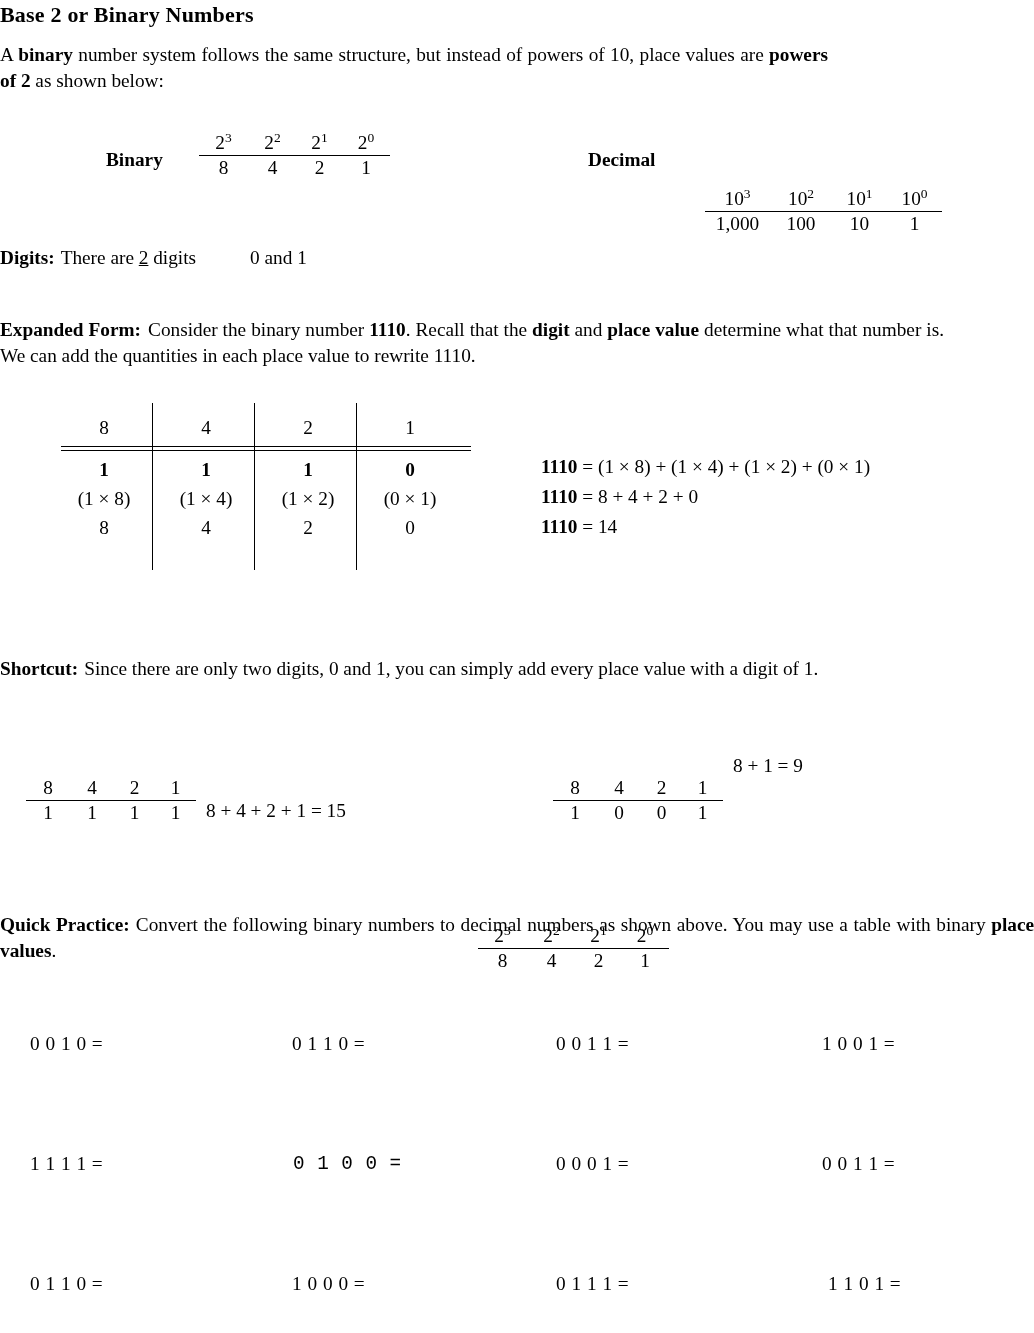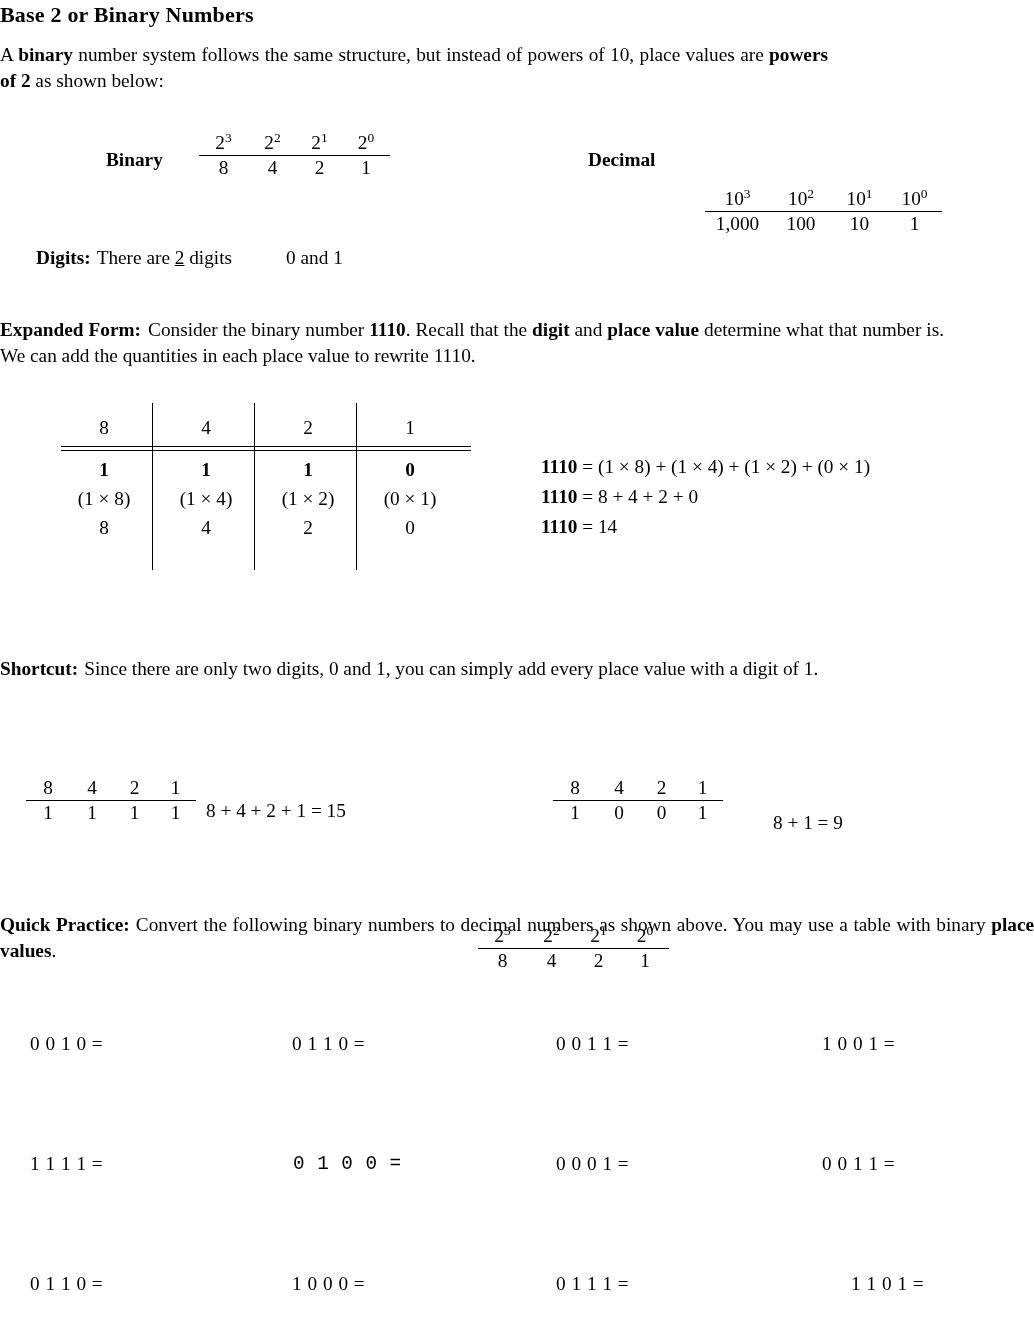--- a/index.html
+++ b/index.html
@@ -37,21 +37,20 @@
     text-align: justify;
     text-justify: inter-word;
   }
   .para b { font-weight: bold; }
 
   .nowrapline {
     position: absolute;
     font-size: 19.3px;
     line-height: 26px;
     white-space: nowrap;
-    padding-left: 36px;
   }
 
   
   .pvtable {
     position: absolute;
     display: inline-block;
     white-space: nowrap;
   }
   .pvtable .row {
     display: flex;
@@ -272,21 +271,21 @@
       <div class="cell" style="width:41px;">1</div>
     </div>
     <div class="rule" style="width:170px;"></div>
     <div class="row">
       <div class="cell" style="width:44px;">1</div>
       <div class="cell" style="width:44px;">0</div>
       <div class="cell" style="width:41px;">0</div>
       <div class="cell" style="width:41px;">1</div>
     </div>
   </div>
-  <div class="sc-sum" style="left:733px; top:812px;margin-left:40px;">8 + 1 = 9</div>
+  <div class="sc-sum" style="left:733px; top:755px;">8 + 1 = 9</div>
 
   <div class="para" style="left:0px; top:912px; width:1034px;">
     <b>Quick Practice:</b><span style="display:inline-block;width:6px;"></span><span>Convert the following binary numbers to decimal numbers as shown above. You may use a table with binary </span><b>place values</b><span>.</span>
   </div>
 
   <div class="pvtable" style="left:478px; top:925px;">
     <div class="row">
       <div class="cell" style="width:49px;"><span>2</span><sup>3</sup></div>
       <div class="cell" style="width:49px;"><span>2</span><sup>2</sup></div>
       <div class="cell" style="width:45px;"><span>2</span><sup>1</sup></div>
@@ -307,15 +306,15 @@
   <div class="prob" style="left:822px; top:1033px;">1 0 0 1 =</div>
 
   <div class="prob" style="left:30px;  top:1153px;">1 1 1 1 =</div>
   <div class="prob" style="left:293px; top:1153px;font-family:Liberation Mono, monospace;">0 1 0 0 =</div>
   <div class="prob" style="left:556px; top:1153px;">0 0 0 1 =</div>
   <div class="prob" style="left:822px; top:1153px;">0 0 1 1 =</div>
 
   <div class="prob" style="left:30px;  top:1273px;">0 1 1 0 =</div>
   <div class="prob" style="left:292px; top:1273px;">1 0 0 0 =</div>
   <div class="prob" style="left:556px; top:1273px;">0 1 1 1 =</div>
-  <div class="prob" style="left:851px; top:1273px;">1 1 0 1 =</div>
+  <div class="prob" style="left:828px; top:1273px;">1 1 0 1 =</div>
 
 </div>
 
 </body></html>

